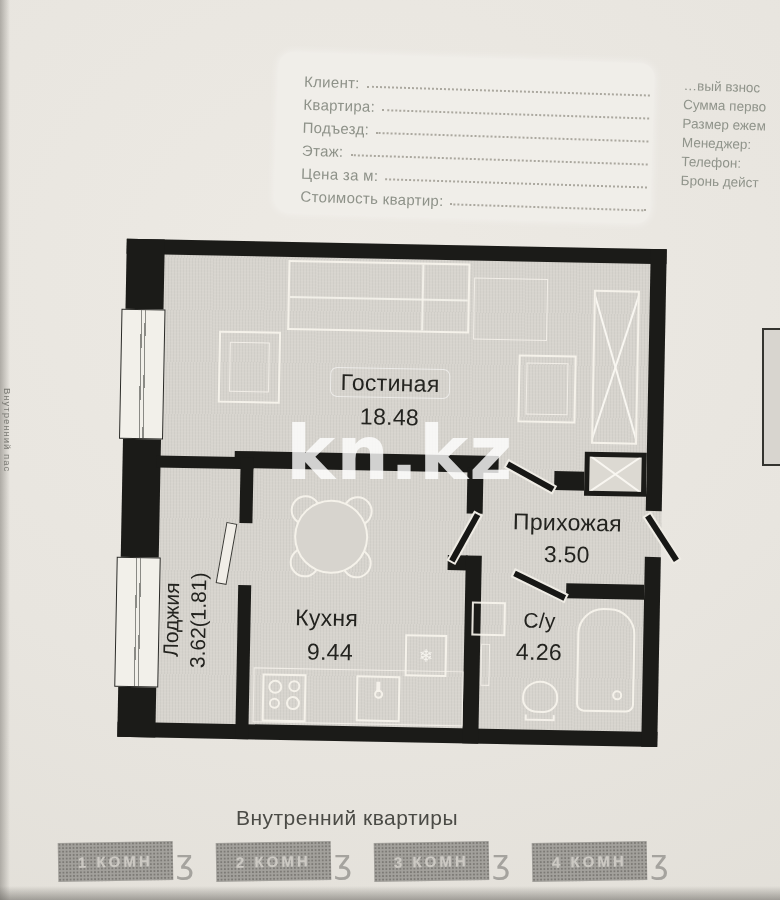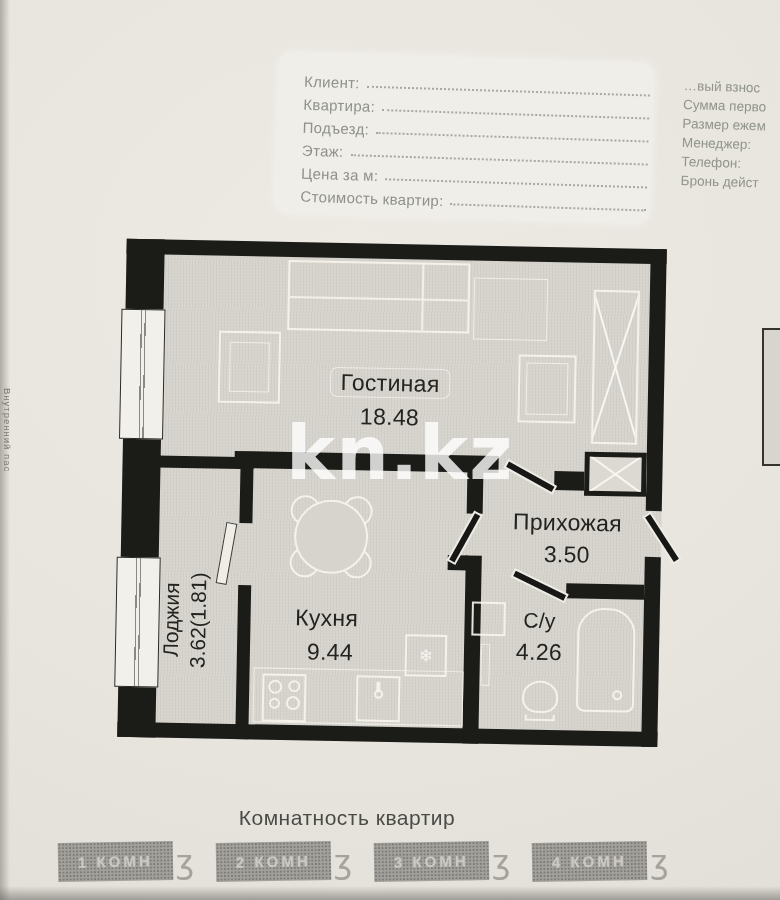--- a/index.html
+++ b/index.html
@@ -189,21 +189,21 @@
   <div class="room-name" style="left:341px;top:368px;font-size:21px;">С/у</div>
   <div class="room-area" style="left:341px;top:398px;">4.26</div>
   <div class="loggia-label">
     <span style="display:block;">Лоджия</span>
     <span style="display:block;">3.62(1.81)</span>
   </div>
 </div>
 
 <div class="abs wm">kn.kz</div>
 
-<div class="abs footer-title">Комнатность квартир</div>
+<div class="abs footer-title">Внутренний квартиры</div>
 <div class="abs badge-row">
   <div class="badge-group">
     <span class="badge">1 КОМН</span>
     <span class="orn">ʒ</span>
   </div>
   <div class="badge-group">
     <span class="badge">2 КОМН</span>
     <span class="orn">ʒ</span>
   </div>
   <div class="badge-group">

